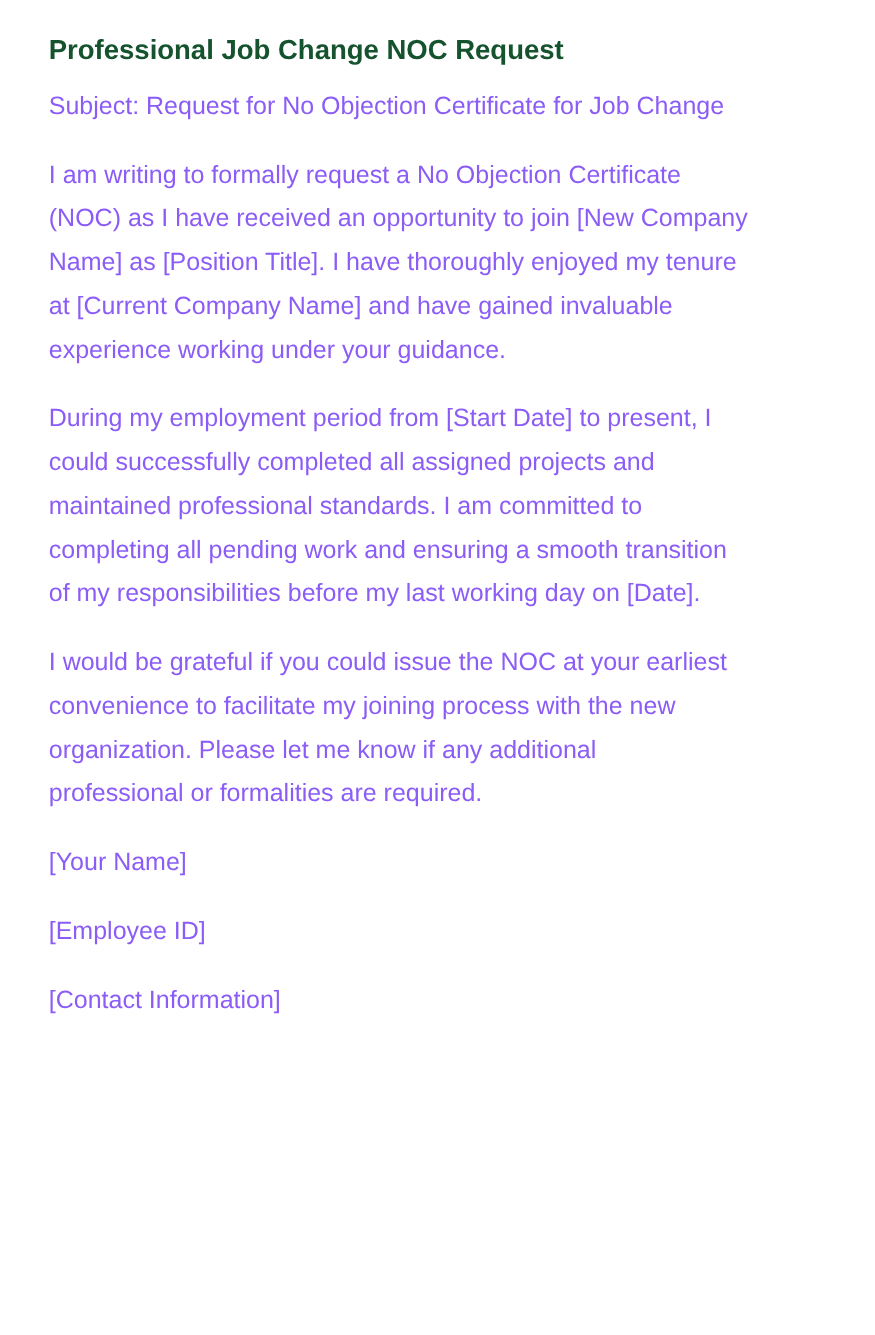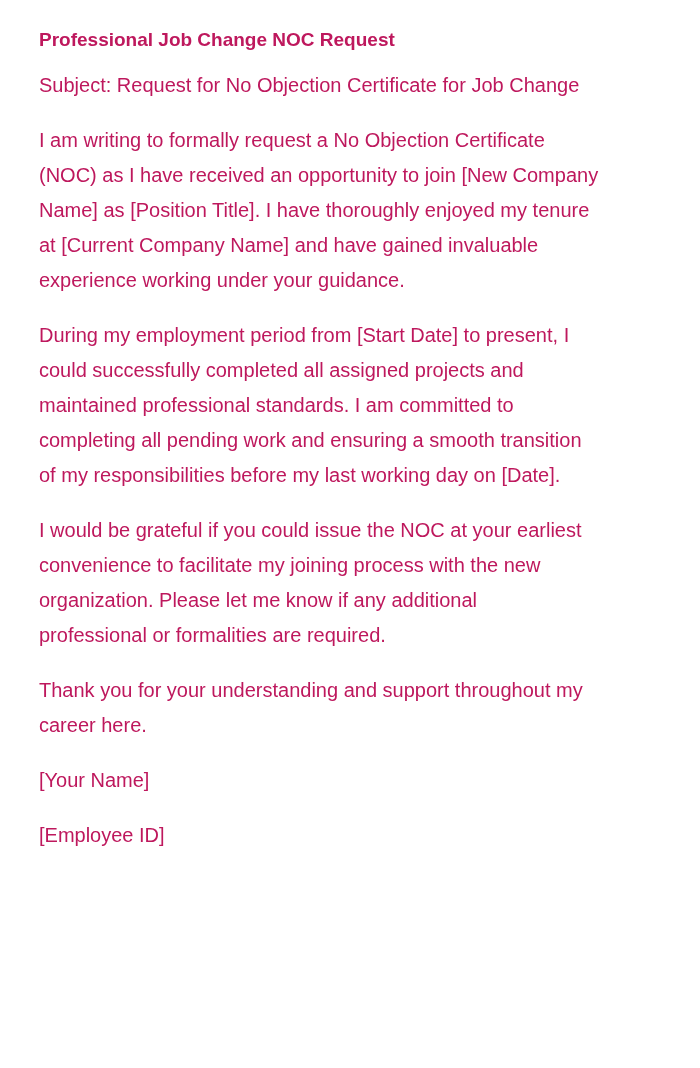--- a/index.html
+++ b/index.html
@@ -12,32 +12,32 @@
     width: 700px;
     height: 1068px;
     background: #ffffff;
     font-family: "Liberation Sans", "DejaVu Sans", sans-serif;
     color: #1a1a1a;
     overflow: hidden;
     box-sizing: border-box;
   }
   .doc-title {
     margin: 24px 20px 0 39px;
-    font-size: 19px;
+    font-size: 22px;
     line-height: 31px;
     font-weight: 700;
-    color: #be185d;
+    color: #14532d;
   }
   .para {
     margin: 20px 14px 0 39px;
     font-size: 20px;
     line-height: 35px;
     font-weight: 400;
     white-space: pre-line; 
-    color: #be185d;
+    color: #8b5cf6;
   }
   .para.subject {
     margin-top: 13px;
   }
 </style>
 </head>
 <body>
 
 <div class="page">
   <h1 class="doc-title">Professional Job Change NOC Request</h1>
@@ -55,21 +55,20 @@
 could successfully completed all assigned projects and
 maintained professional standards. I am committed to
 completing all pending work and ensuring a smooth transition
 of my responsibilities before my last working day on [Date].</p>
 
   <p class="para">I would be grateful if you could issue the NOC at your earliest
 convenience to facilitate my joining process with the new
 organization. Please let me know if any additional
 professional or formalities are required.</p>
 
-  <p class="para">Thank you for your understanding and support throughout my
-career here.</p>
 
 
   <p class="para">[Your Name]</p>
 
   <p class="para">[Employee ID]</p>
 
+  <p class="para">[Contact Information]</p>
 </div>
 
 </body></html>

